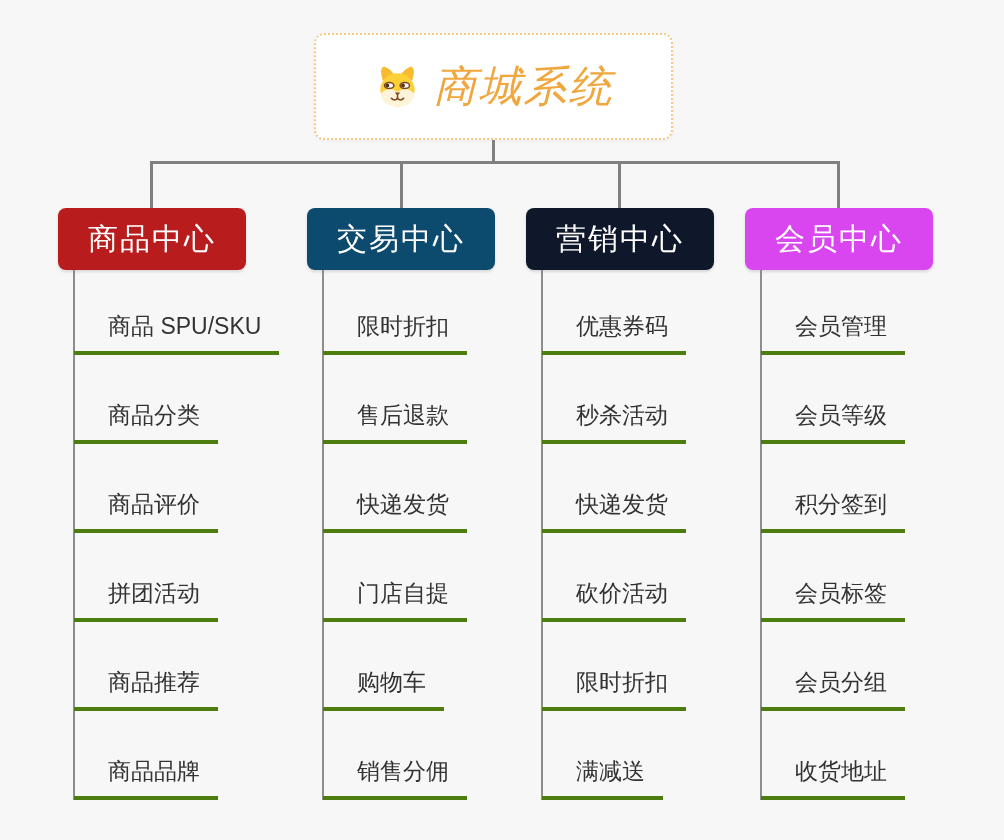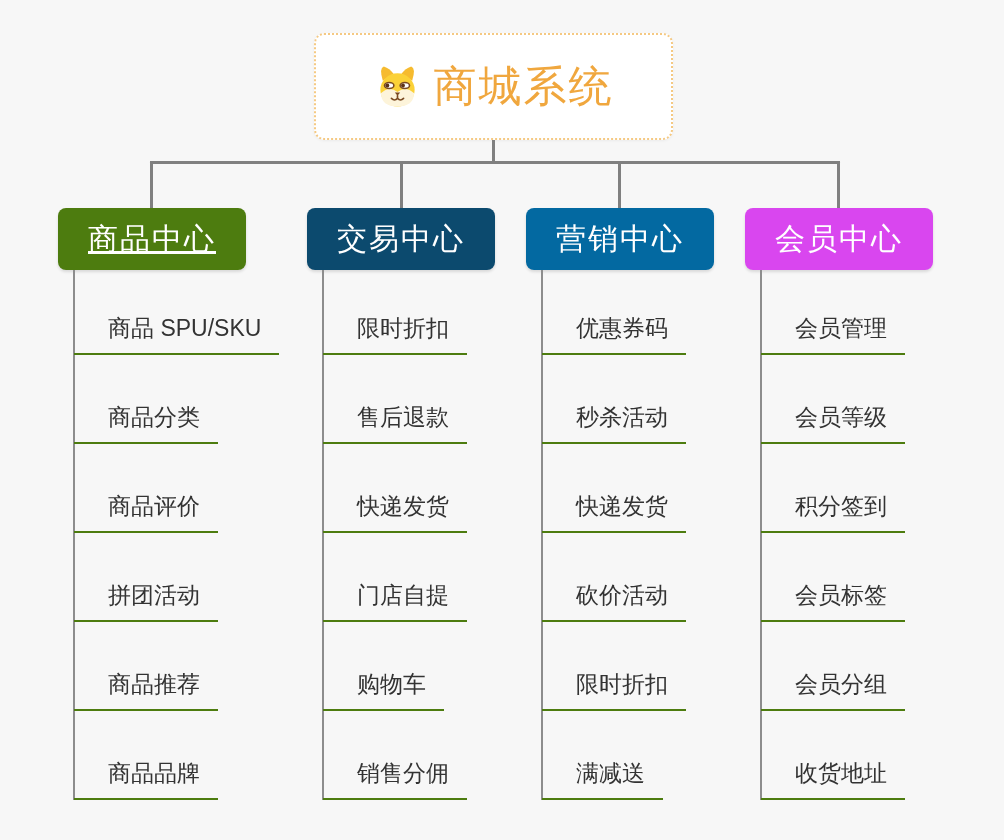--- a/index.html
+++ b/index.html
@@ -14,20 +14,21 @@
 
   
   .root-node {
     position: absolute; left: 314px; top: 33px; width: 359px; height: 107px;
     background: #ffffff;
     border: 2px dotted #f5c983;
     border-radius: 10px;
     box-shadow: 0 1px 3px rgba(0,0,0,0.05);
     display: flex; align-items: center; justify-content: center; gap: 13px;
     cursor: default;
+    font-style: italic;
   }
   .root-title {
     font-size: 43px; line-height: 1; color: #f0a73e;
     letter-spacing: 2px; font-weight: 500; white-space: nowrap;
   }
   .root-icon { flex: 0 0 auto; display: block; }
 
   
   .connector { position: absolute; background: #808080; }
   .root-stub   { left: 492px; top: 140px; width: 3px; height: 23px; }
@@ -54,21 +55,21 @@
     width: 2px; height: 530px; background: #8d8d8d;
   }
 
   .leaves { position: absolute; left: 0; top: 62px; width: 260px; }
   .leaf-row { position: relative; height: 89px; }
   .leaf-row:first-child { height: 85px; }
   .leaf-label {
     position: absolute; bottom: 0; left: 16px;
     display: inline-block; white-space: nowrap;
     padding: 0 18px 9px 34px;
-    border-bottom: 2px solid #4d7c0f;
+    border-bottom: 4px solid #4d7c0f;
     font-size: 23px; color: #333333;
     cursor: default;
   }
 </style>
 </head>
 <body>
 
 <div id="canvas">
 
   <div class="root-node">
@@ -88,21 +89,21 @@
   </div>
 
   <div class="connector root-stub"></div>
   <div class="connector cross-bar"></div>
   <div class="connector stub stub-0"></div>
   <div class="connector stub stub-1"></div>
   <div class="connector stub stub-2"></div>
   <div class="connector stub stub-3"></div>
 
   <div class="column col-0">
-    <div class="branch-box" style="background-color: #4d7c0f; text-decoration: underline;">商品中心</div>
+    <div class="branch-box" style="background-color: #b91c1c;">商品中心</div>
     <div class="vline"></div>
     <div class="leaves">
       <div class="leaf-row">
           <span class="leaf-label">商品 SPU/SKU</span>
         </div>
       <div class="leaf-row">
           <span class="leaf-label">商品分类</span>
         </div>
       <div class="leaf-row">
           <span class="leaf-label">商品评价</span>
@@ -138,21 +139,21 @@
       <div class="leaf-row">
           <span class="leaf-label">购物车</span>
         </div>
       <div class="leaf-row">
           <span class="leaf-label">销售分佣</span>
         </div>
     </div>
   </div>
 
   <div class="column col-2">
-    <div class="branch-box" style="background-color: #0369a1;">营销中心</div>
+    <div class="branch-box" style="background-color: #0f172a;">营销中心</div>
     <div class="vline"></div>
     <div class="leaves">
       <div class="leaf-row">
           <span class="leaf-label">优惠券码</span>
         </div>
       <div class="leaf-row">
           <span class="leaf-label">秒杀活动</span>
         </div>
       <div class="leaf-row">
           <span class="leaf-label">快递发货</span>

